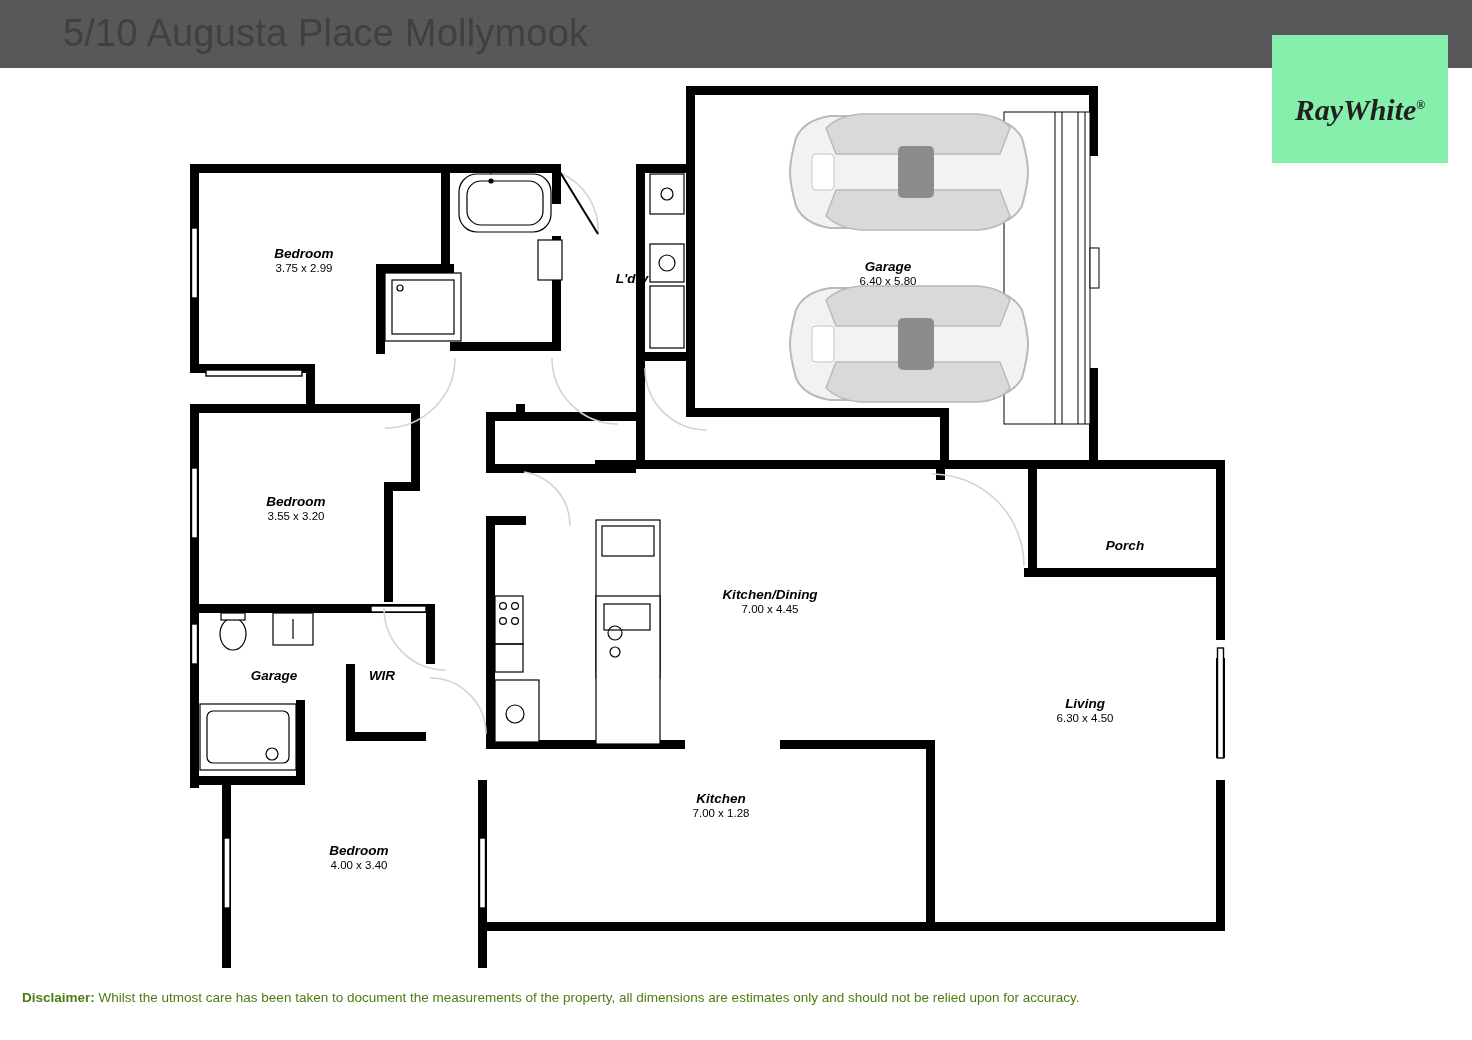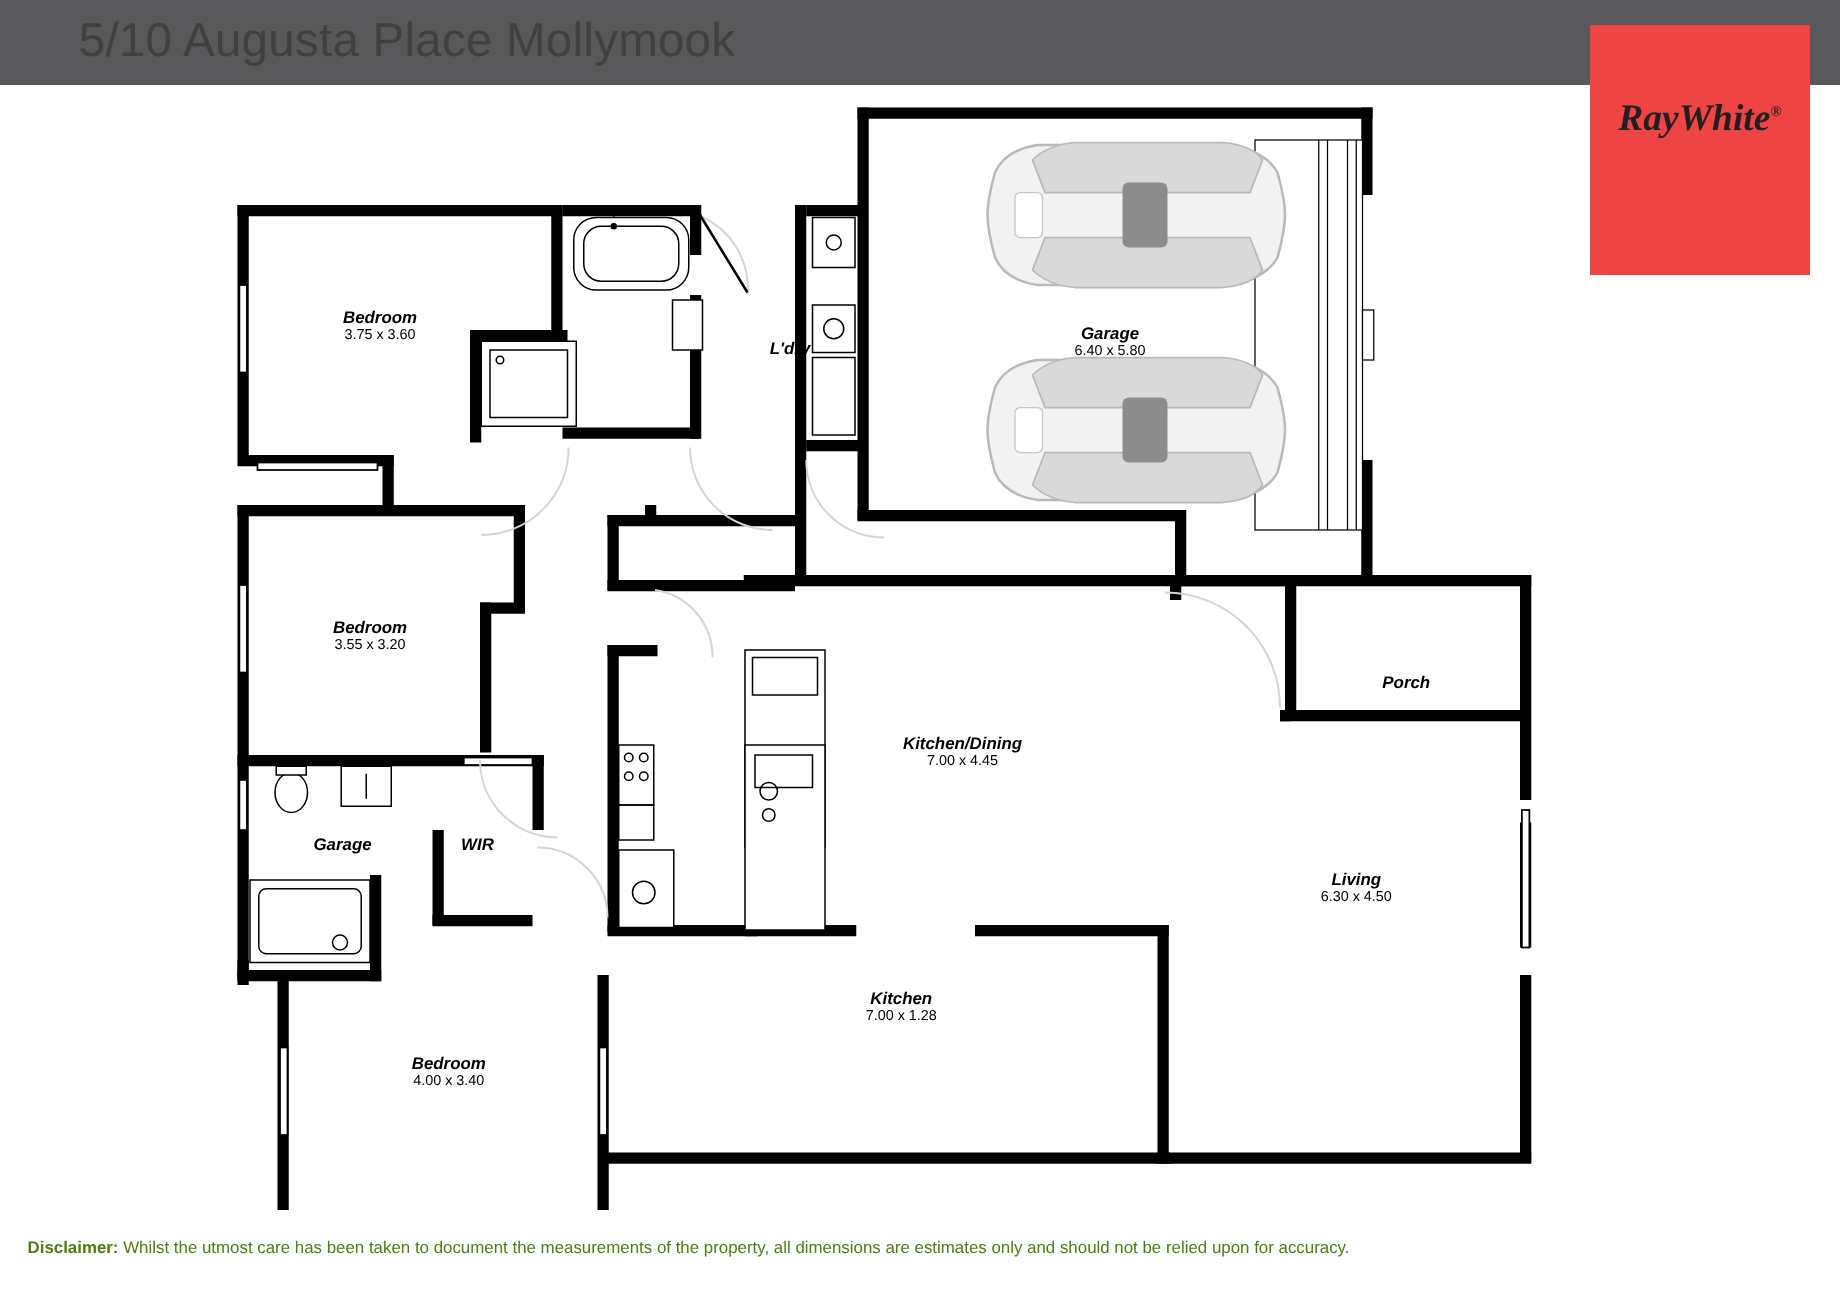--- a/index.html
+++ b/index.html
@@ -30,24 +30,24 @@
     color: #404040;
     font-size: 38px;
     font-weight: 400;
     letter-spacing: 0.2px;
     white-space: nowrap;
     margin-left: 39px;
   }
   #brand-logo {
     position: absolute;
     left: 1272px;
-    top: 20px;
+    top: 35px;
     width: 176px;
-    height: 200px;
-    background: #ef4444;
+    height: 128px;
+    background: #86efac;
   }
   #brand-logo-text {
     position: absolute;
     left: 0;
     top: 58px;
     width: 176px;
     text-align: center;
     font-family: "Liberation Serif", serif;
     font-style: italic;
     font-weight: bold;
@@ -299,21 +299,21 @@
     <path d="M 826 320 q 12 12 34 14 l 118 0 q 24 -2 32 -14 l -10 -26 l -164 0 z" fill="#d9d9d9" stroke="#b9b9b9" stroke-width="1.4"></path>
     <rect x="898" y="250" width="36" height="52" rx="5" fill="#8c8c8c"></rect>
     <rect x="812" y="258" width="22" height="36" rx="4" fill="#ffffff" stroke="#c6c6c6"></rect>
   </g>
 
 </svg>
 </div>
 
 <div class="room-label" style="left:304px; top:246px;">
   <span class="rl-name">Bedroom</span>
-  <span class="rl-dim">3.75 x 3.60</span>
+  <span class="rl-dim">3.75 x 2.99</span>
 </div>
 <div class="room-label" style="left:616px; top:271px;margin-left:16px;">
   <span class="rl-name">L'dry</span>
   <span class="rl-dim"></span>
 </div>
 <div class="room-label" style="left:888px; top:259px;">
   <span class="rl-name">Garage</span>
   <span class="rl-dim">6.40 x 5.80</span>
 </div>
 <div class="room-label" style="left:296px; top:494px;">

